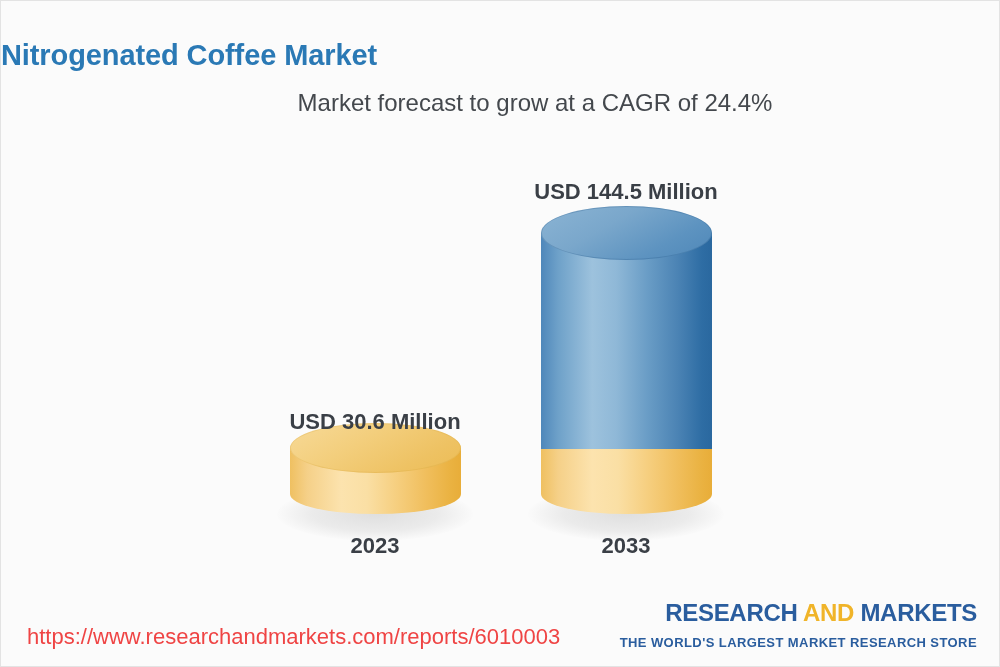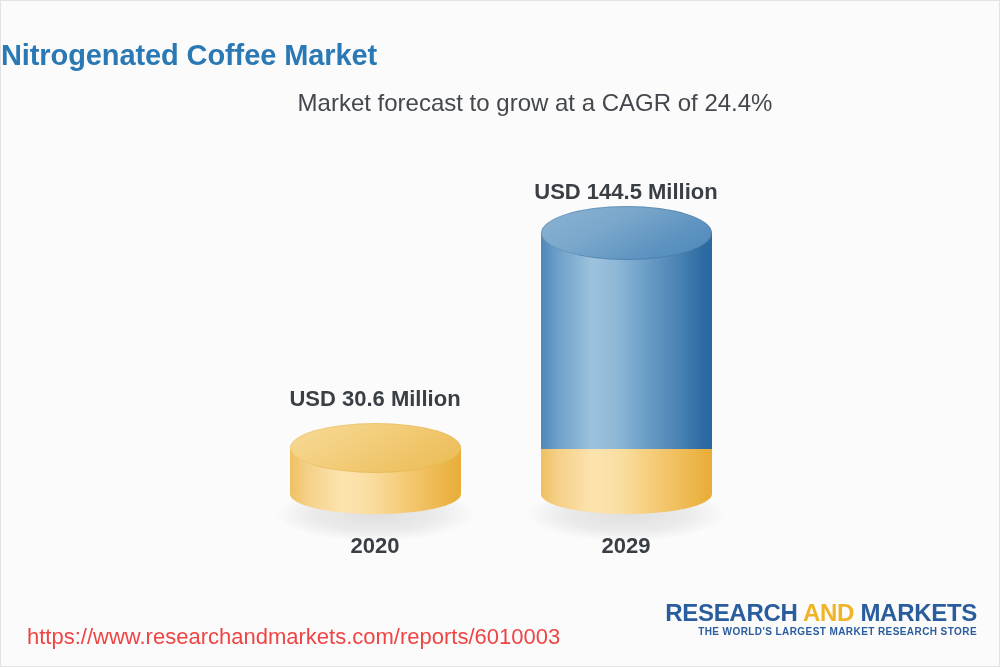--- a/index.html
+++ b/index.html
@@ -46,21 +46,21 @@
 
   
   .value-label {
     position: absolute;
     font-size: 22px;
     font-weight: bold;
     color: #3a3f46;
     text-align: center;
     white-space: nowrap;
   }
-  .value-label-2023 { left: 274px; top: 385px; width: 200px; }
+  .value-label-2023 { left: 274px; top: 408px; width: 200px; }
   .value-label-2030 { left: 525px; top: 166px; width: 200px; margin-top: 12px; }
 
   
   .cat-label {
     position: absolute;
     font-size: 22px;
     font-weight: bold;
     color: #3a3f46;
     text-align: center;
     white-space: nowrap;
@@ -151,25 +151,25 @@
   .brand-main {
     font-size: 24px;
     font-weight: bold;
     letter-spacing: -0.3px;
     line-height: 1.02;
     white-space: nowrap;
   }
   .brand-research, .brand-markets { color: #2a5d9e; }
   .brand-and { color: #f0b429; }
   .brand-tag {
-    font-size: 10px;
+    font-size: 13px;
     font-weight: bold;
     color: #2a5d9e;
     letter-spacing: 0.42px;
-    margin-top: 1px;
+    margin-top: 10px;
     white-space: nowrap;
   }
 </style>
 </head>
 <body>
 
 <div class="canvas">
 
   <div class="chart-title">Nitrogenated Coffee Market</div>
   <div class="chart-subtitle">Market forecast to grow at a CAGR of 24.4%</div>
@@ -195,22 +195,22 @@
     <div class="cyl-body grad-yellow" style="left:289px; top:447px; width:171px; height:46px;"></div>
 
     <div class="ellipse grad-yellow" style="left:289px; top:473px; width:171px; height:40px;"></div>
 
     <div class="ellipse grad-yellow-top ell-edge-yellow" style="left:289px; top:422px; width:171px; height:50px;"></div>
   </div>
 
   <div class="value-label value-label-2030">USD 144.5 Million</div>
   <div class="value-label value-label-2023">USD 30.6 Million</div>
 
-  <div class="cat-label cat-label-2023">2020</div>
-  <div class="cat-label cat-label-2030">2029</div>
+  <div class="cat-label cat-label-2023">2023</div>
+  <div class="cat-label cat-label-2030">2033</div>
 
   <div class="source-url">https://www.researchandmarkets.com/reports/6010003</div>
 
   <div class="brand">
     <div class="brand-main"><span class="brand-research">RESEARCH </span><span class="brand-and">AND </span><span class="brand-markets">MARKETS</span></div>
     <div class="brand-tag">THE WORLD'S LARGEST MARKET RESEARCH STORE</div>
   </div>
 
 </div>
 

